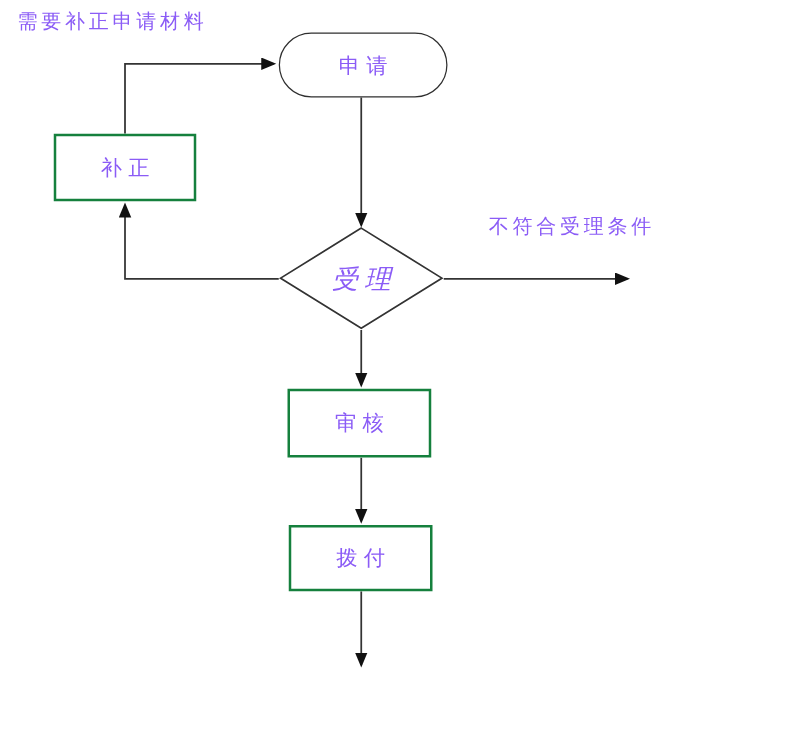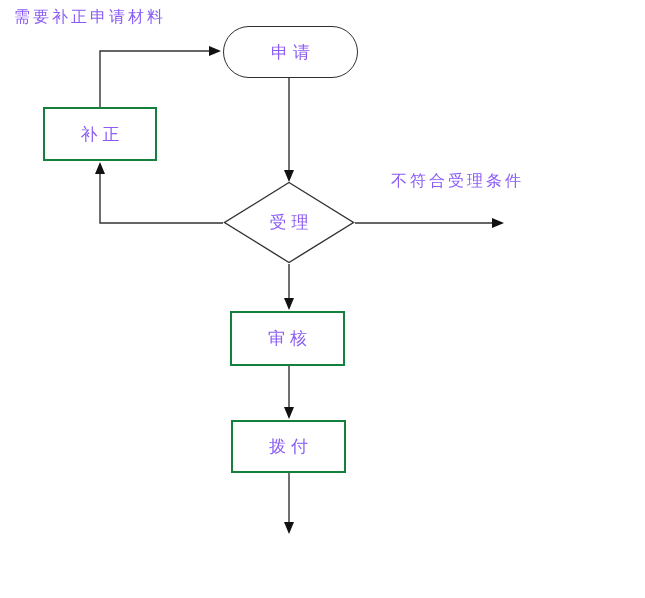--- a/index.html
+++ b/index.html
@@ -55,23 +55,24 @@
   }
   .diamond-label {
     position: absolute;
     left: 0;
     top: 0;
     width: 100%;
     height: 100%;
     display: flex;
     align-items: center;
     justify-content: center;
-    font-size: 17px;
+    font-size: 21px;
     letter-spacing: 5px;
     text-indent: 5px;
+    font-style: italic;
   }
   .free-label {
     position: absolute;
     font-size: 16px;
     letter-spacing: 3px;
     white-space: nowrap;
     background: transparent;
   }
   
   #node-apply    { left: 223px; top: 26px;  width: 135px; height: 52px; }

